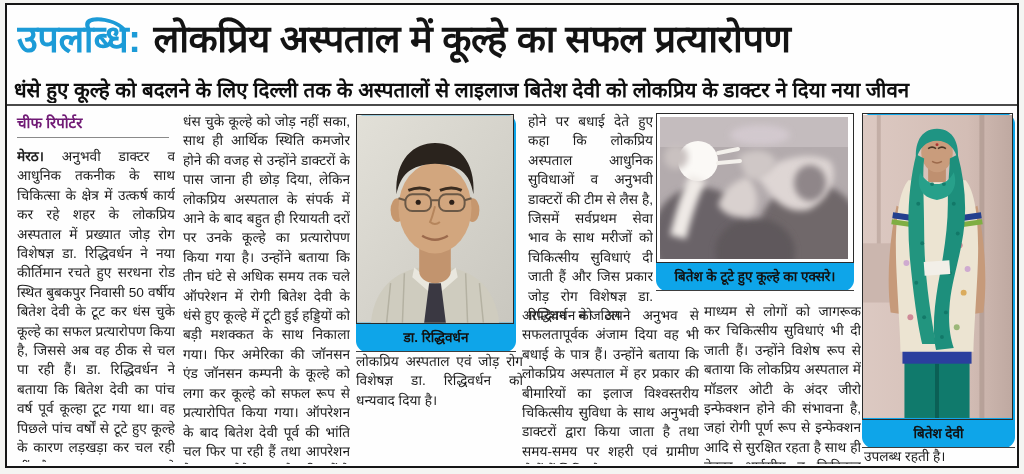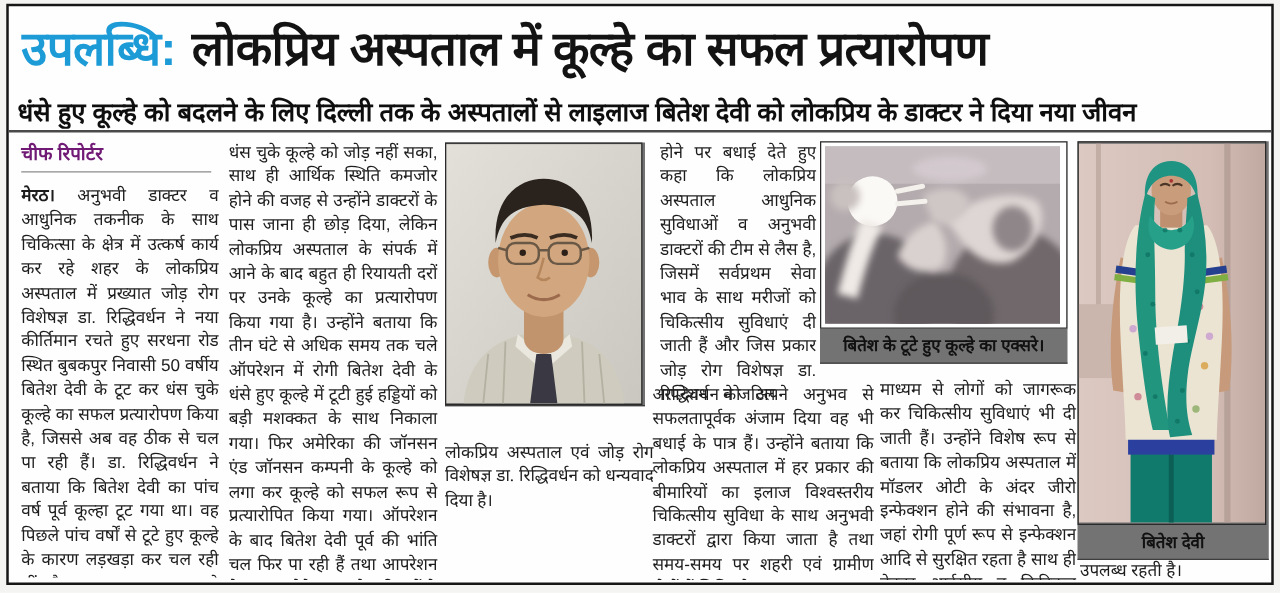--- a/index.html
+++ b/index.html
@@ -17,27 +17,27 @@
 
   .byline { left:17px; top:112px; font-size:15px; font-weight:bold; color:#701a75; }
   .byline-rule { left:17px; top:137px; width:152px; height:1px; background:#8a8a8a; }
 
   .bodytext { font-size:13.7px; line-height:19.4px; text-align:justify; color:#1d1d1d; overflow:hidden; }
   .dateline { font-weight:bold; }
   .indent { text-indent:18px; }
 
   .col1 { left:17px;  top:147px; width:158px; height:315px; }
   .col2 { left:183px; top:112px; width:167px; height:352px; }
-  .col3 { left:356px; top:352px; width:167px; height:112px;font-family:Liberation Serif, serif; }
+  .col3 { left:356px; top:352px; width:167px; height:112px; }
   .col4top { left:528px; top:112px; width:125px; height:212px; }
   .col4bot { left:522px; top:306px; width:177px; height:158px; }
   .col5 { left:704px; top:302px; width:157px; height:162px; }
   .col6tail { left:864px; top:447px; width:150px; }
 
-  .photo-block { background:#737373; }
+  .photo-block { background:#0ea5e9;border-radius:11px; }
   .doctor-block { left:356px; top:114px; width:160px; }
   .xray-block   { left:656px; top:113px; width:198px; }
   .patient-block{ left:862px; top:113px; width:153px; }
   .photo-frame { border:1px solid #2a2a2a; display:block; }
   .xray-frame  { border:1px solid #2a2a2a; background:#fff; padding:3px; }
   .caption { font-size:13.5px; font-weight:bold; text-align:center; padding:4px 2px 5px; color:#111; }
   .cap-rule { height:1px; background:#3d3d3d; }
   svg { display:block; }
 </style>
 </head>
@@ -102,20 +102,21 @@
       <line x1="49" y1="86" x2="42" y2="84"></line>
         <line x1="109" y1="86" x2="116" y2="84"></line>
     </g>
 
     <circle cx="62" cy="88" r="2.6" fill="#2c2018"></circle>
     <circle cx="96" cy="88" r="2.6" fill="#2c2018"></circle>
 
     <path d="M79,92 q-3,12 -5,16 q5,4 10,0" stroke="#b5855c" stroke-width="2" fill="none"></path>
     <path d="M66,122 q13,8 26,0" stroke="#9c6a4c" stroke-width="2.5" fill="none"></path>
   </svg>
+  <div class="caption">डा. रिद्धिवर्धन</div>
   <div class="cap-rule"></div>
 </div>
 
 <div class="abs bodytext col3">
   <div>लोकप्रिय अस्पताल एवं जोड़ रोग विशेषज्ञ डा. रिद्धिवर्धन को धन्यवाद दिया है।</div>
 </div>
 
 <div class="abs bodytext col4top">होने पर बधाई देते हुए कहा कि लोकप्रिय अस्पताल आधुनिक सुविधाओं व अनुभवी डाक्टरों की टीम से लैस है, जिसमें सर्वप्रथम सेवा भाव के साथ मरीजों को चिकित्सीय सुविधाएं दी जाती हैं और जिस प्रकार जोड़ रोग विशेषज्ञ डा. रिद्धिवर्धन ने जटिल</div>
 
 <div class="abs photo-block xray-block">

